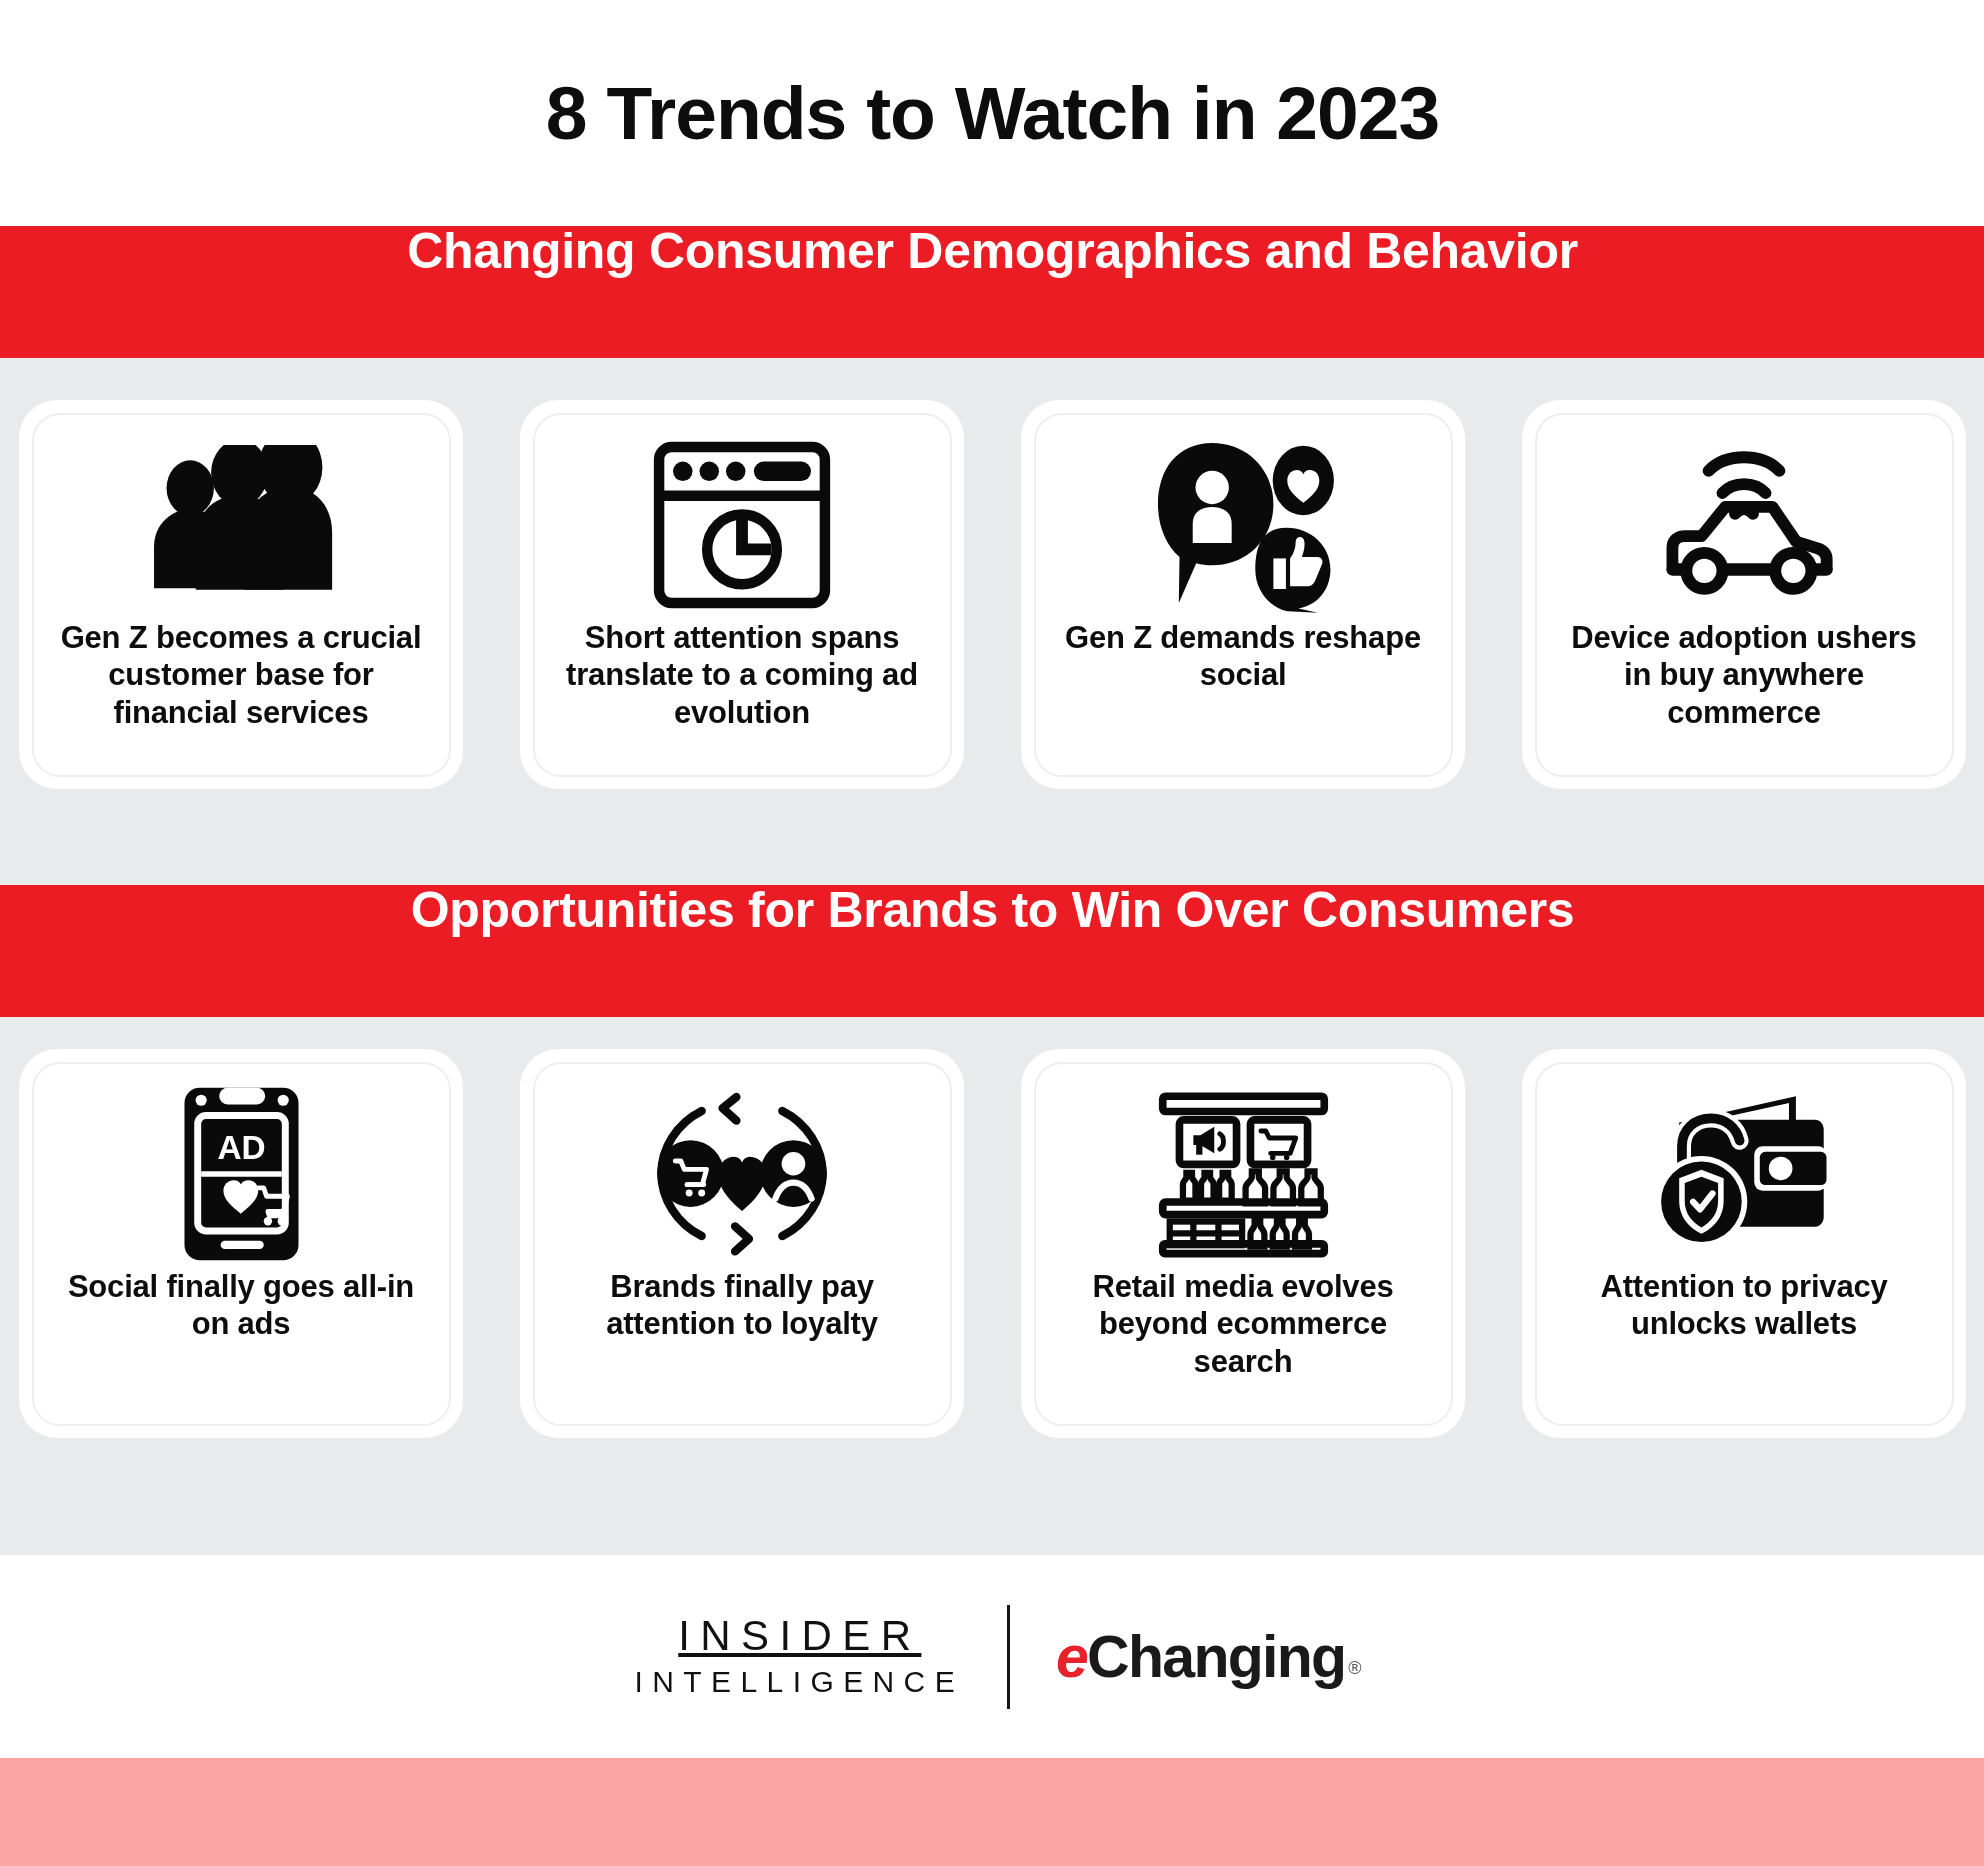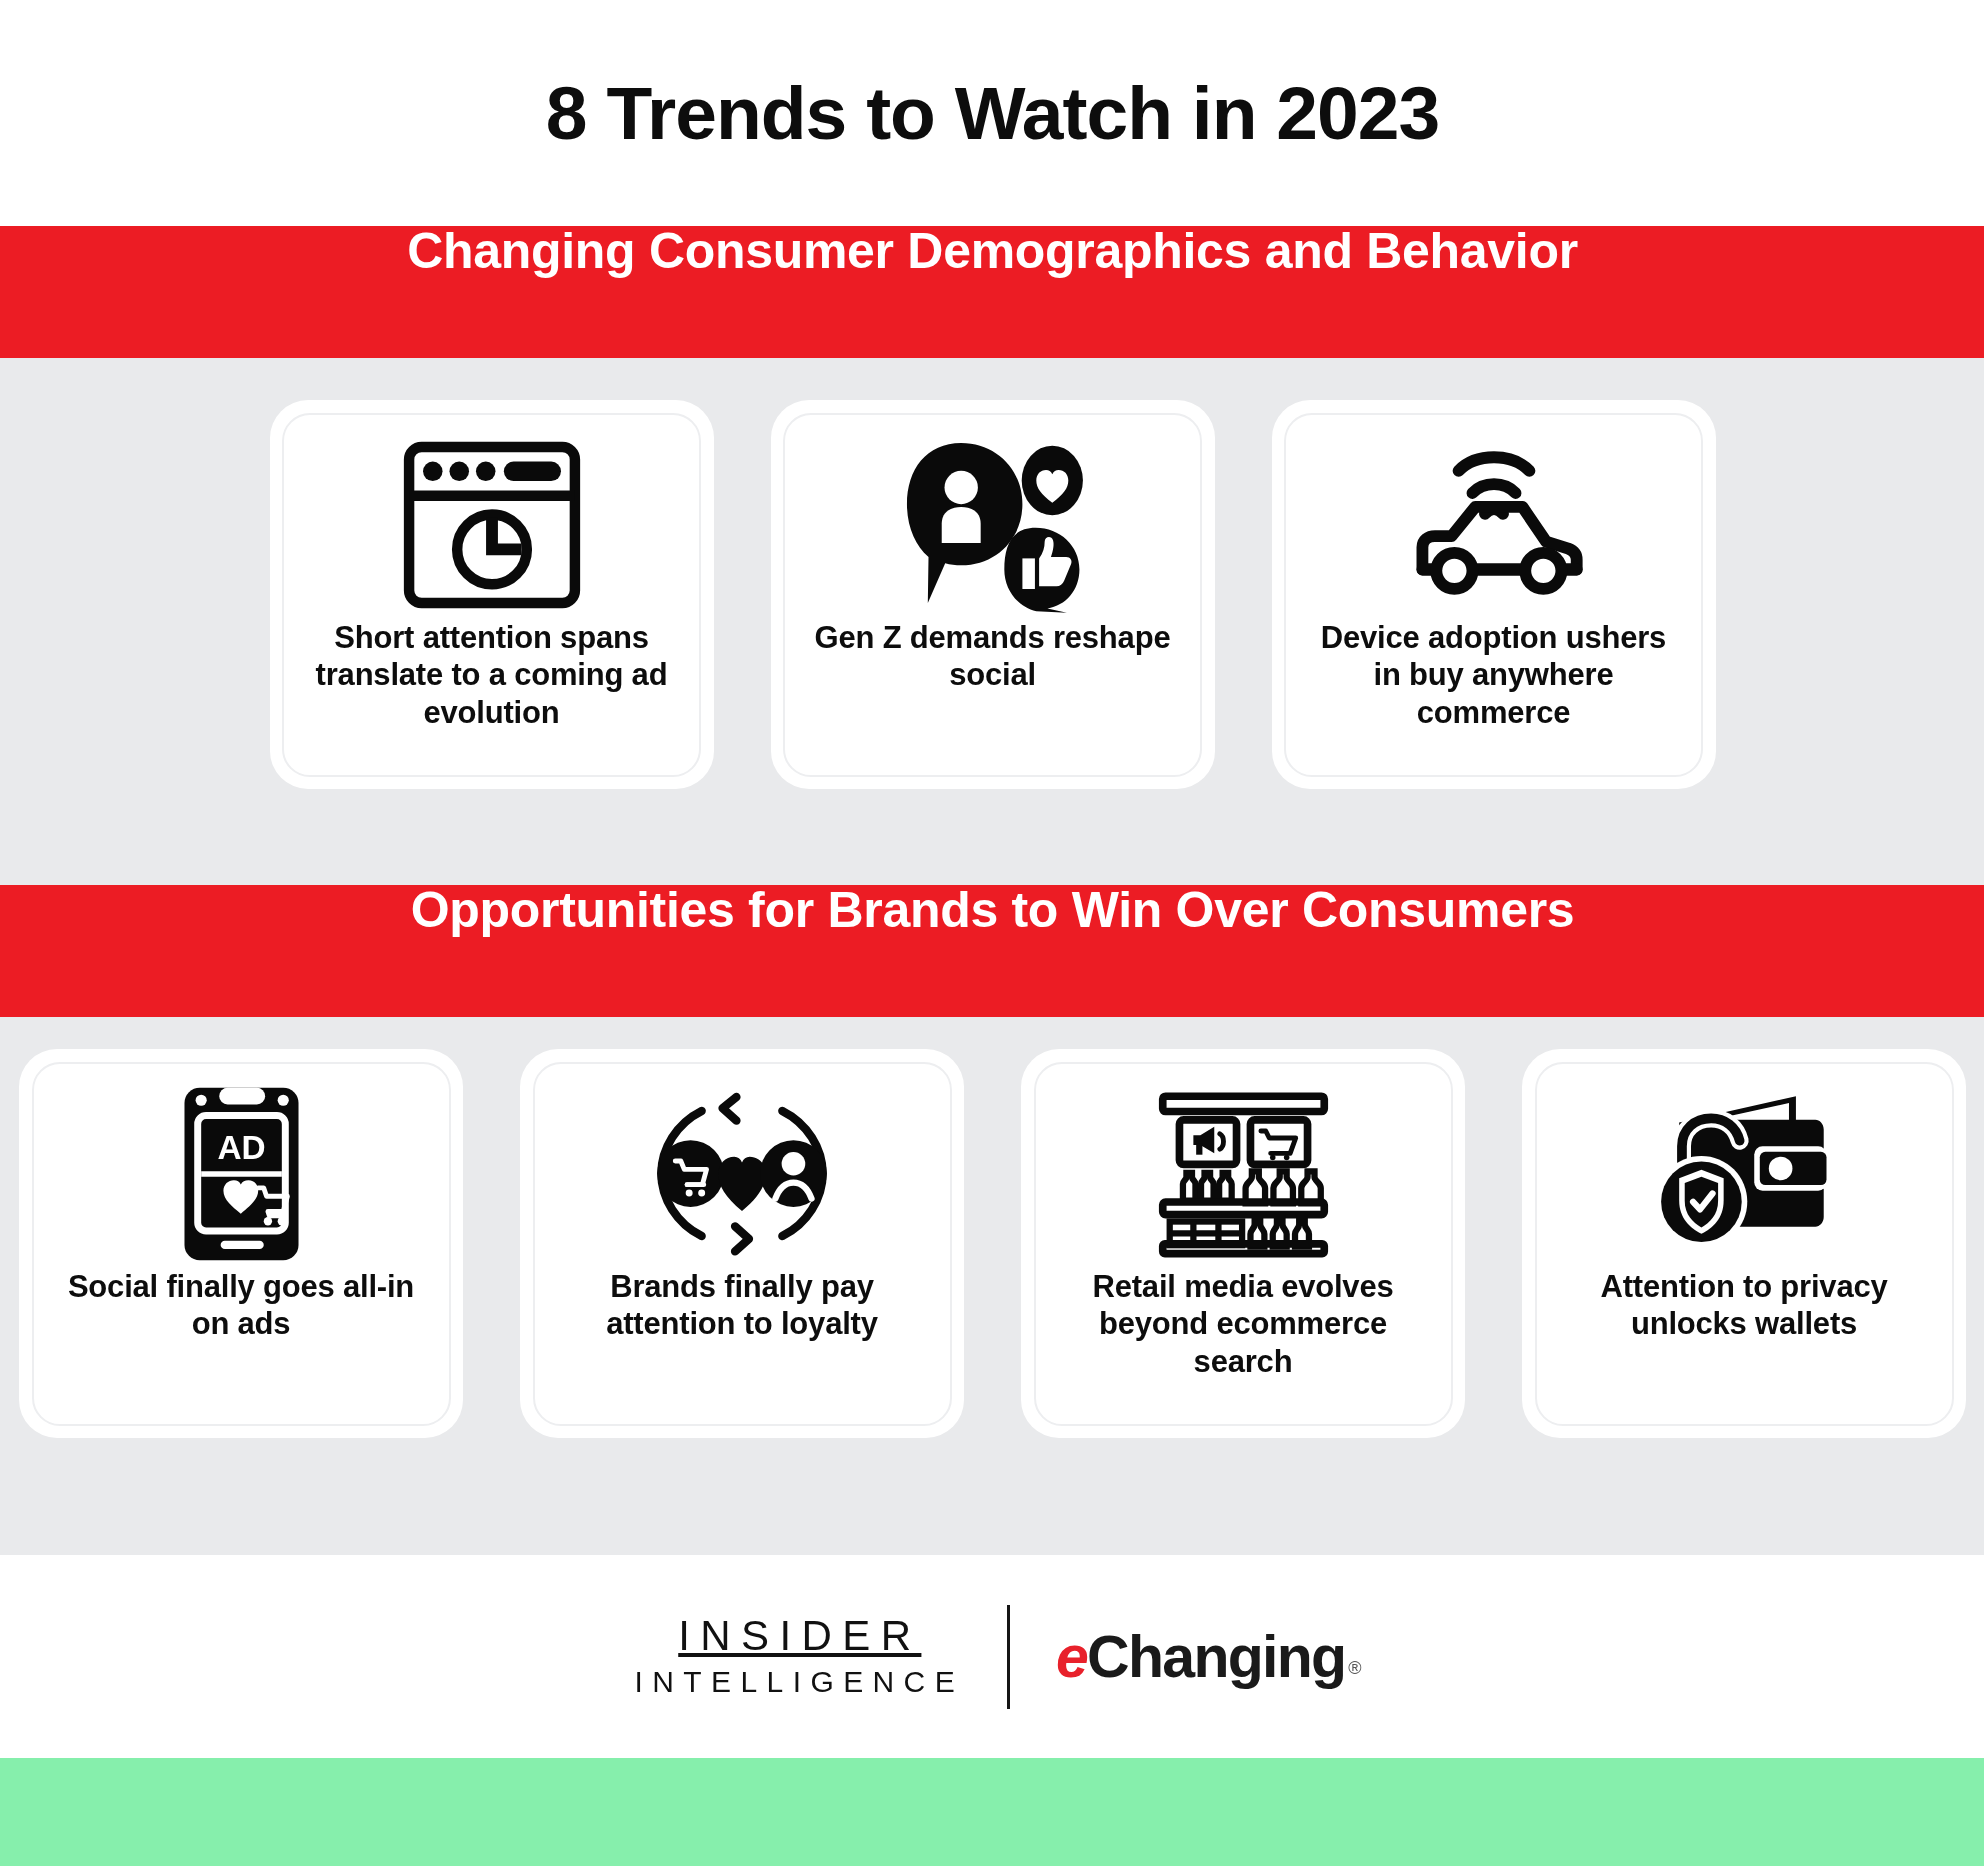--- a/index.html
+++ b/index.html
@@ -7,21 +7,21 @@
     width: 1985px;
     height: 1867px;
     background: #ffffff;
     font-family: "Liberation Sans", sans-serif;
     overflow: hidden;
   }
   .page {
     position: relative;
     width: 1985px;
     height: 1867px;
-    background: #86efac;
+    background: #fca5a5;
   }
 
   
   .title-bar {
     height: 226px;
     width: 100%;
     background: #ffffff;
     display: flex;
     align-items: center;
     justify-content: center;
@@ -175,20 +175,35 @@
     <div class="title">8 Trends to Watch in 2023</div>
   </div>
 
   <div class="red-banner">
     <div class="red-banner-text">Changing Consumer Demographics and Behavior</div>
   </div>
 
   <div class="gray-section top" style="height:527px;">
     <div class="card-row" style="padding-top:42px;">
 
+      <div class="card row1">
+        <div class="card-inner">
+          <div class="card-icon">
+            <svg width="188" height="160" viewBox="0 0 270 230" fill="#0a0a0a">
+              <ellipse cx="62" cy="62" rx="34" ry="40"></ellipse>
+              <path d="M10 206 V146 C10 112 38 92 62 92 C86 92 114 112 114 146 V206 Z"></path>
+              <ellipse cx="133" cy="40" rx="41" ry="48"></ellipse>
+              <path d="M70 208 V134 C70 96 100 72 133 72 C166 72 196 96 196 134 V208 Z"></path>
+              <ellipse cx="206" cy="32" rx="46" ry="54"></ellipse>
+              <path d="M140 208 V126 C140 86 172 60 206 60 C240 60 266 86 266 126 V208 Z"></path>
+            </svg>
+          </div>
+          <div class="card-label">Gen Z becomes a crucial customer base for financial services</div>
+        </div>
+      </div>
 
       <div class="card row1">
         <div class="card-inner">
           <div class="card-icon">
             <svg width="180" height="170" viewBox="0 0 258 244" fill="none" stroke="#0a0a0a" stroke-width="15">
               <rect x="10" y="10" width="238" height="224" rx="18"></rect>
               <line x1="10" y1="80" x2="248" y2="80"></line>
               <circle cx="44" cy="45" r="14" fill="#0a0a0a" stroke="none"></circle>
               <circle cx="82" cy="45" r="14" fill="#0a0a0a" stroke="none"></circle>
               <circle cx="120" cy="45" r="14" fill="#0a0a0a" stroke="none"></circle>

